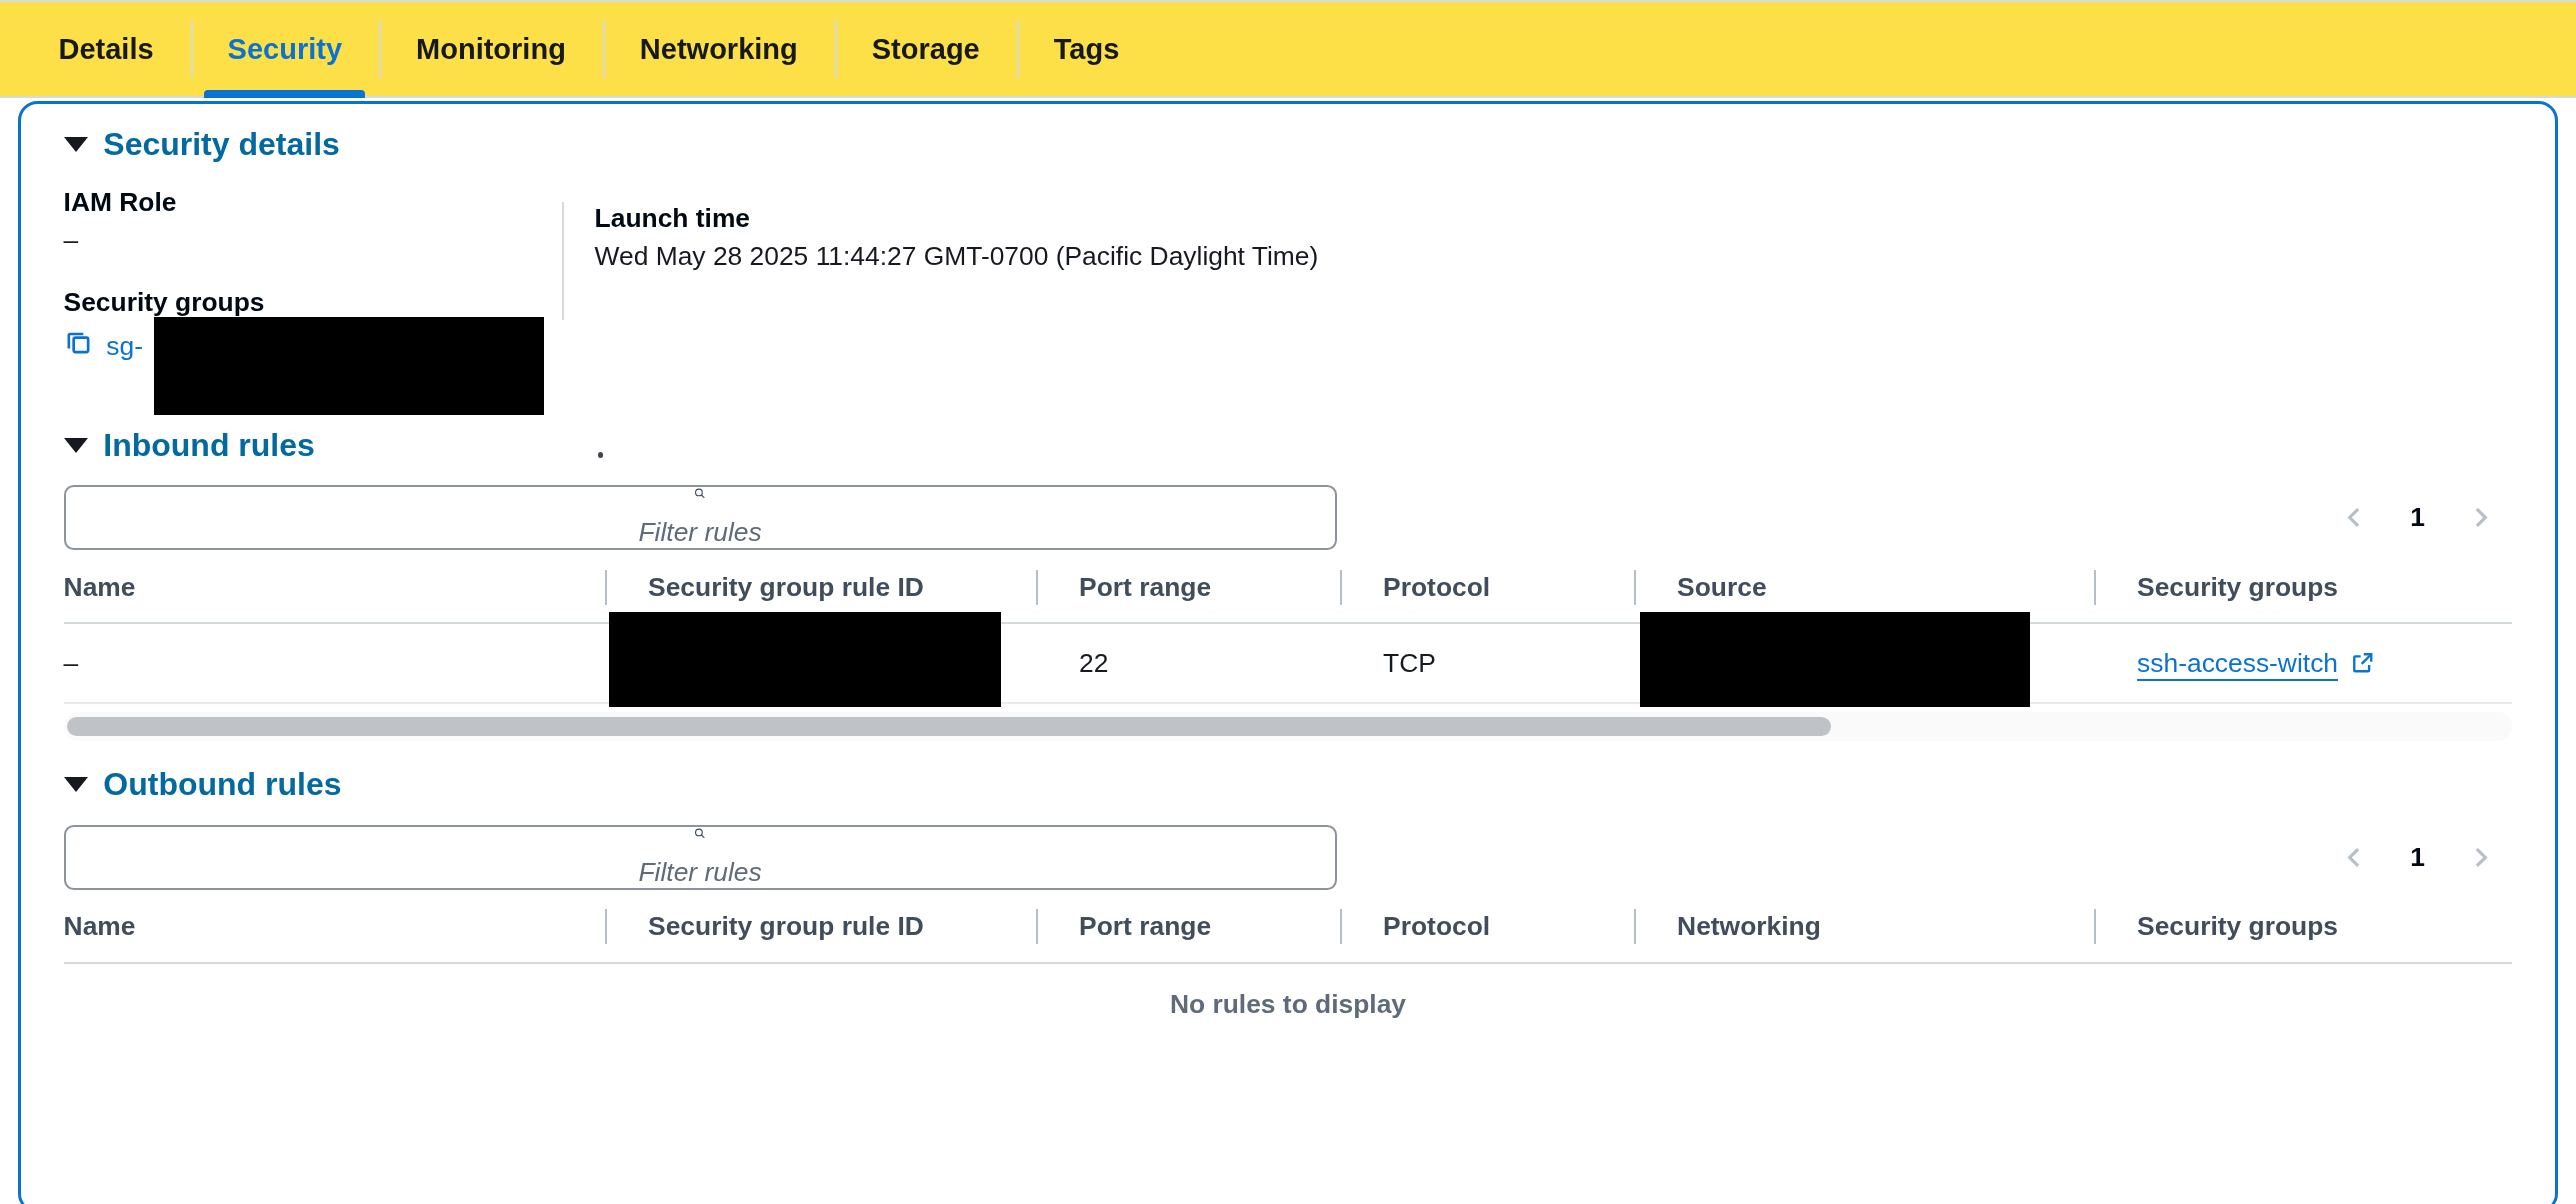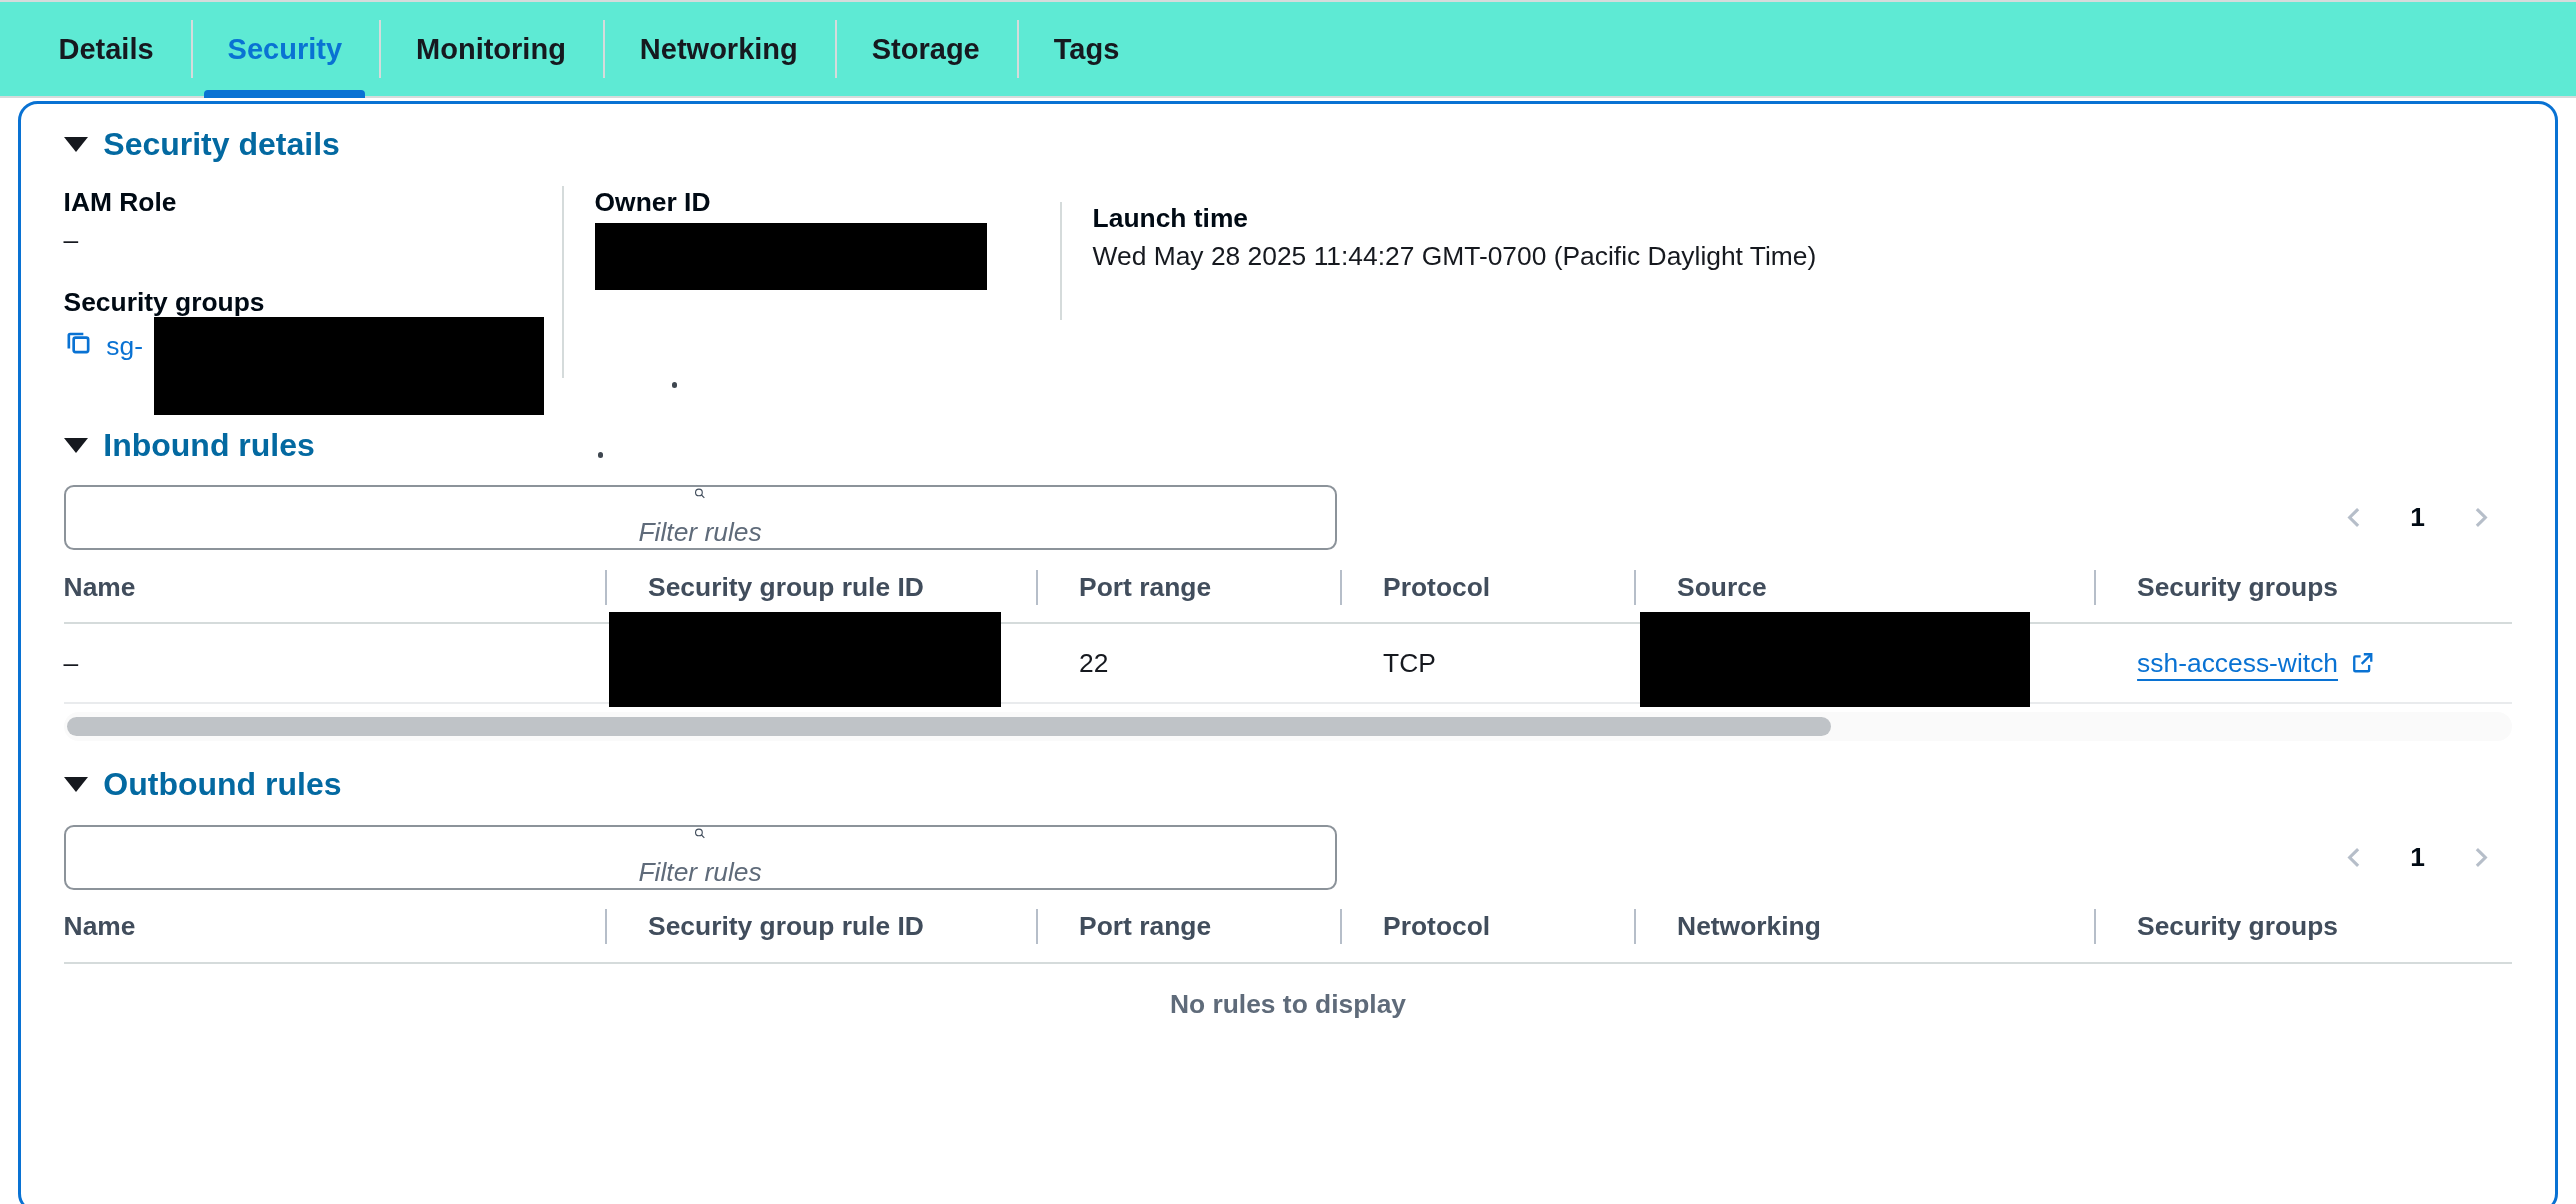--- a/index.html
+++ b/index.html
@@ -19,21 +19,21 @@
 
   
   .tabbar {
     position: relative;
     height: 98px;
     border-top: 2px solid #d5dbdb;
     border-bottom: 2px solid #d5dbdb;
     display: flex;
     align-items: stretch;
     padding-left: 21.5px;
-    background: #5eead4;
+    background: #fde047;
   }
   .tab {
     display: flex;
     align-items: center;
     padding: 0 37px;
     font-size: 29px;
     font-weight: bold;
     color: #16191f;
     position: relative;
     cursor: pointer;
@@ -298,25 +298,20 @@
             <rect x="8" y="8" width="12" height="12" rx="1.5"></rect>
             <path d="M16 5H5a1 1 0 0 0-1 1v11"></path>
           </svg>
         </span>
         <span class="sg-text">sg-</span>
         <span class="sg-text">s-witch)</span>
         <span class="redacted redact-sg"></span>
       </div>
     </div>
 
-    <div class="dcol dcol-2">
-      <div class="field-label">Owner ID</div>
-      <div class="redacted redact-owner"></div>
-      <span class="dot" style="left:108px; top:196px;"></span>
-    </div>
 
     <div class="dcol dcol-3">
       <div class="field-label">Launch time</div>
       <div class="field-value">Wed May 28 2025 11:44:27 GMT-0700 (Pacific Daylight Time)</div>
     </div>
   </div>
 
   <div class="rules-block">
     <div class="section-head">
       <span class="caret"></span>

